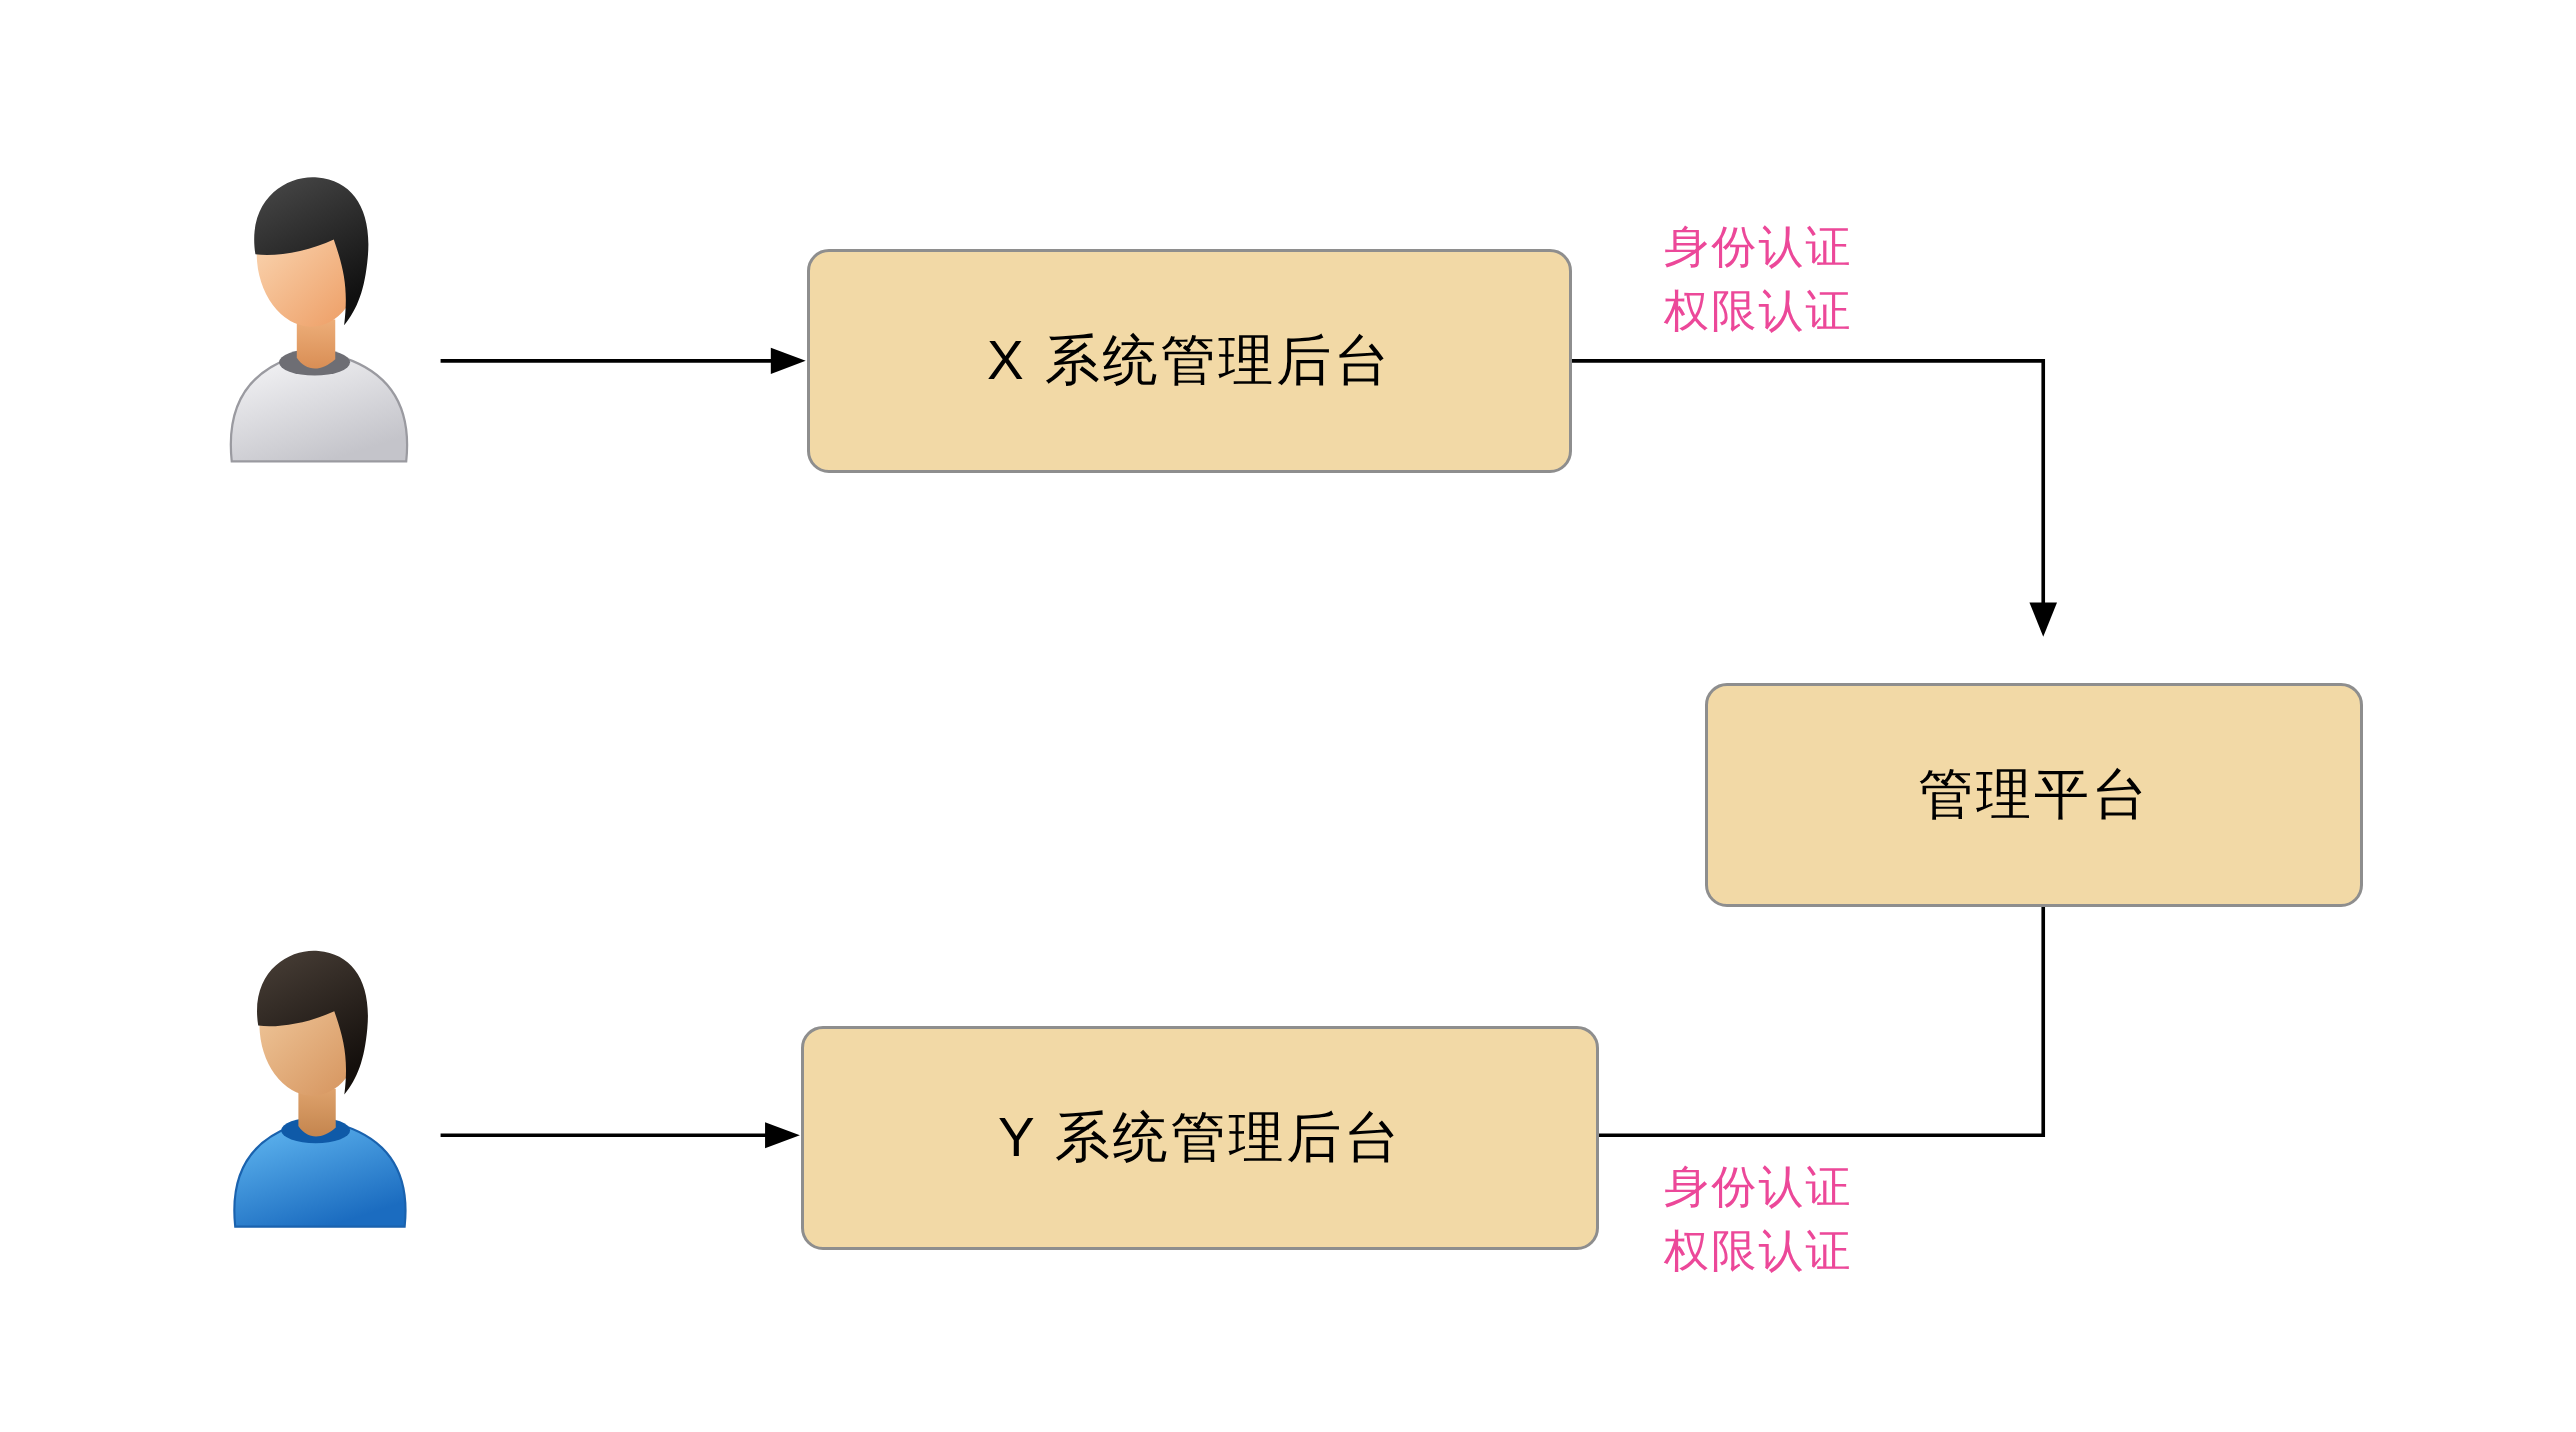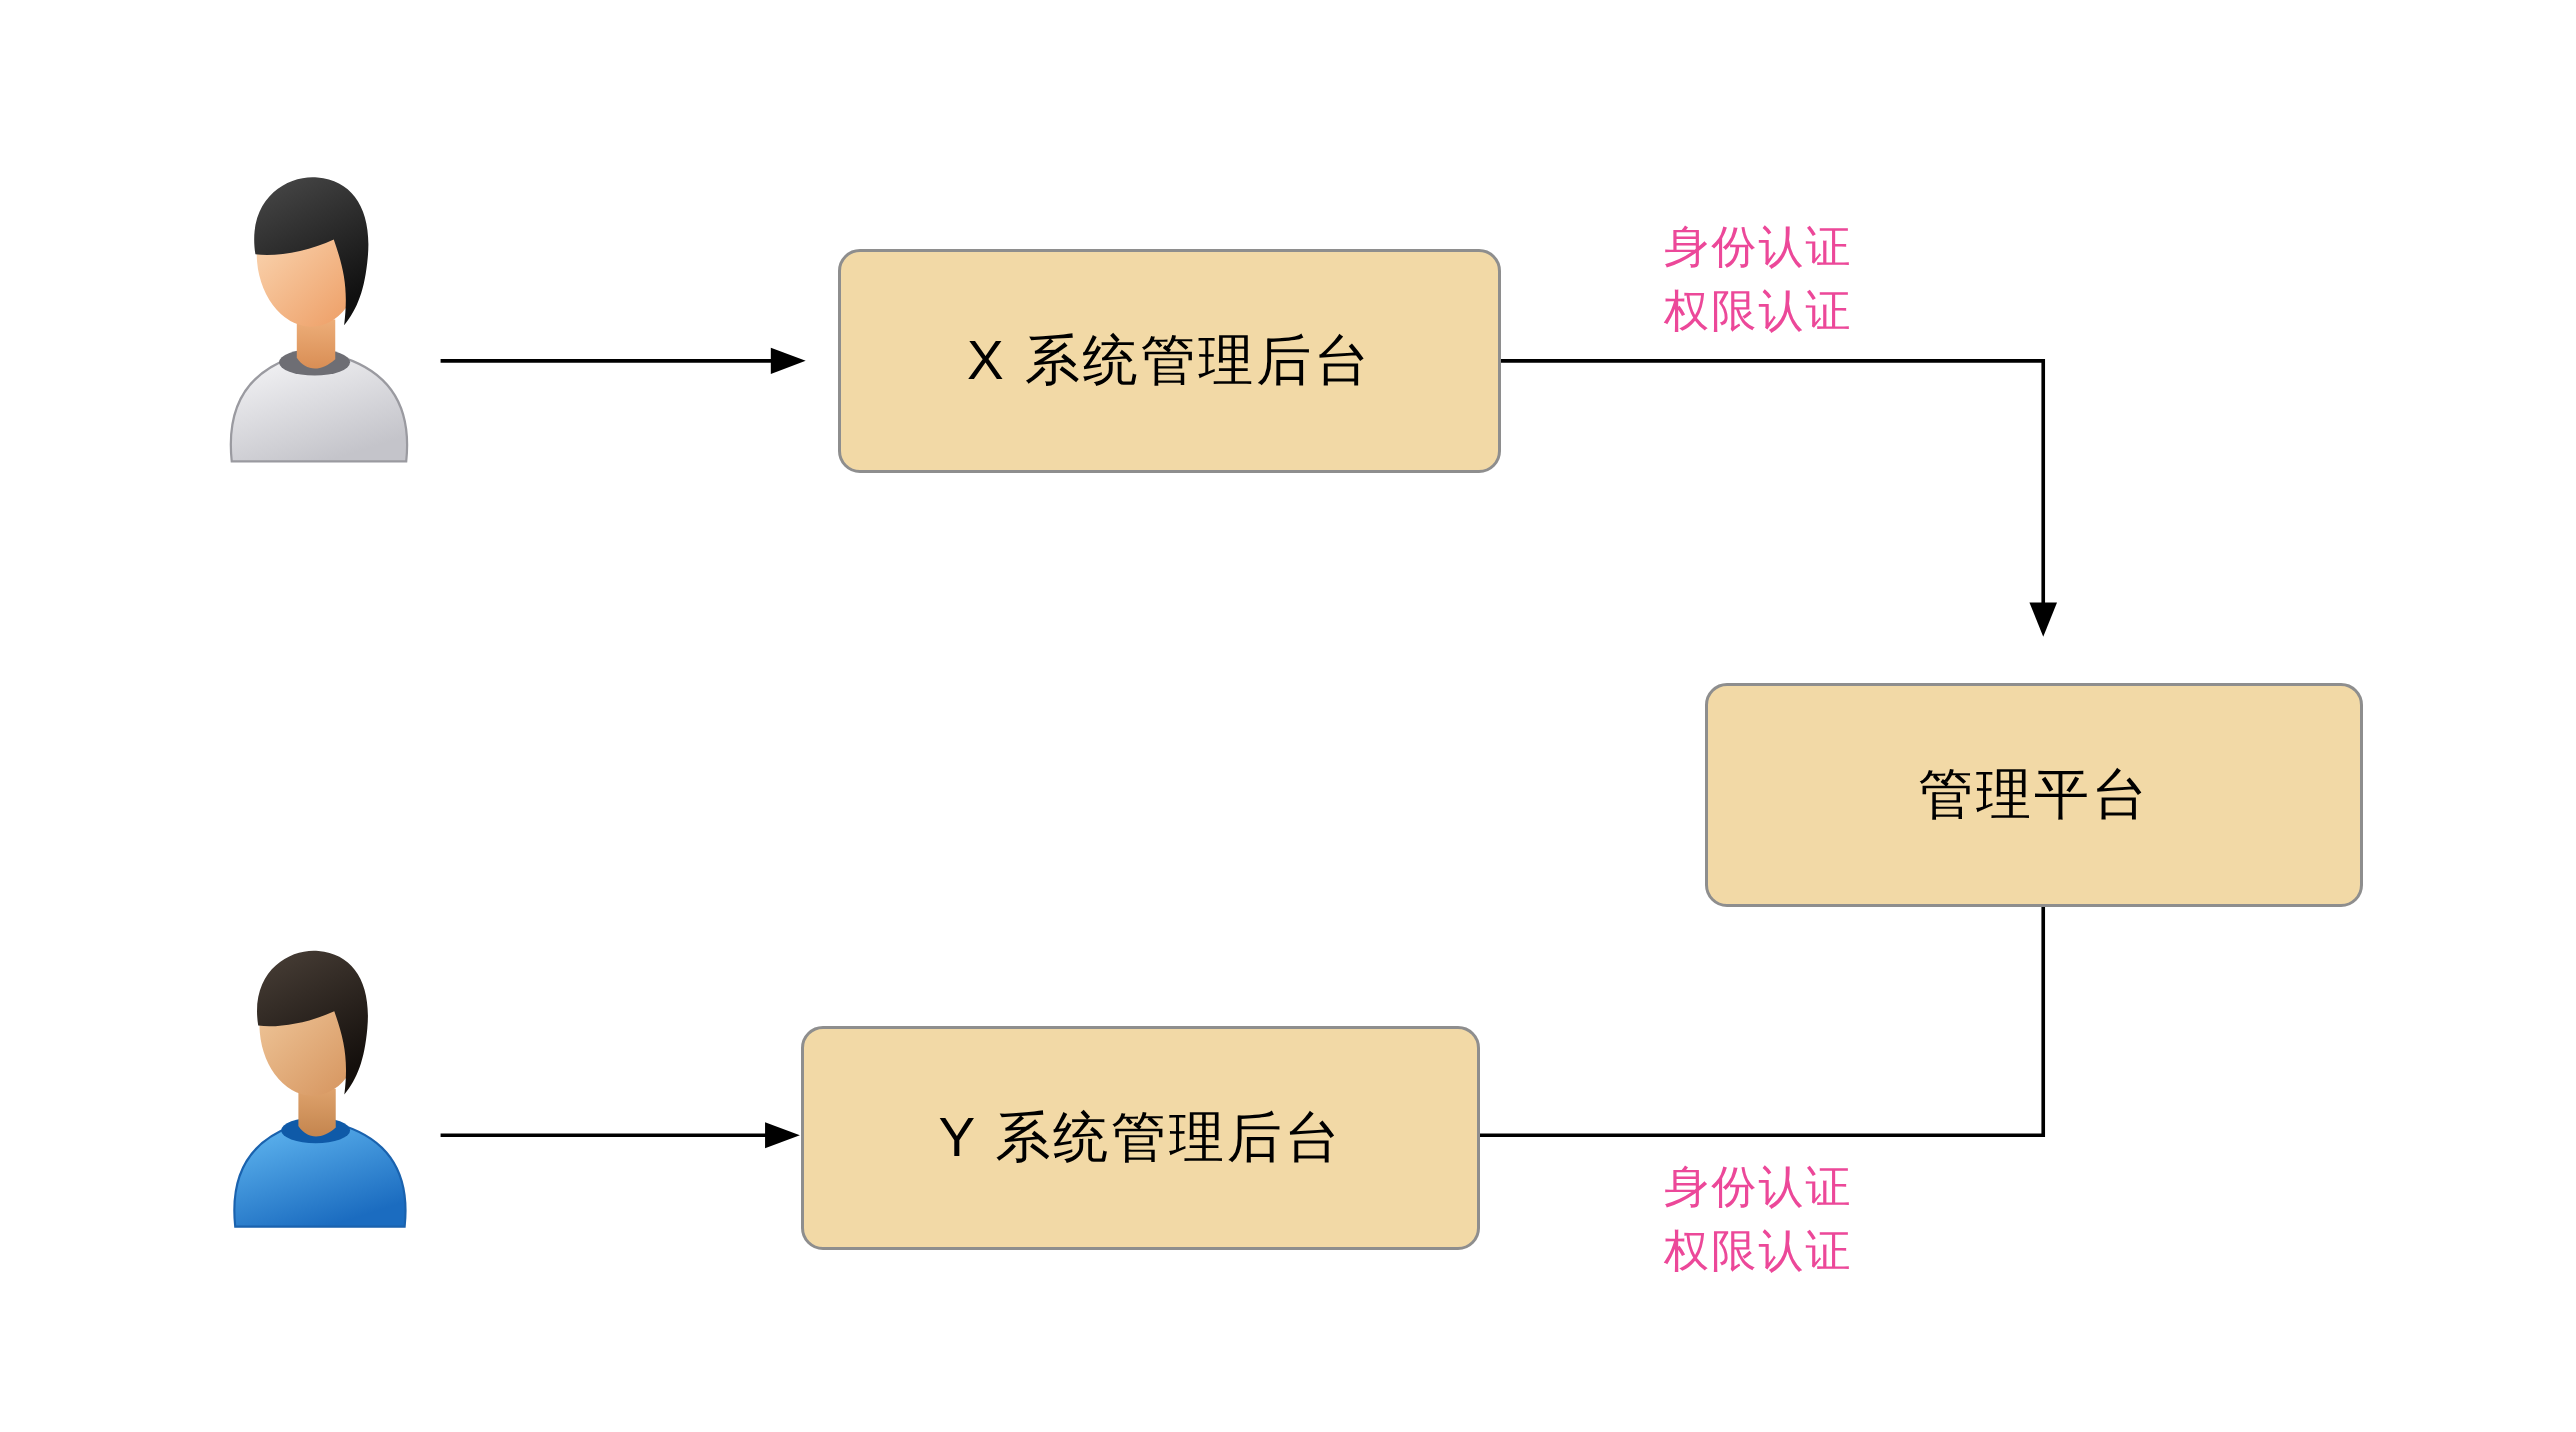--- a/index.html
+++ b/index.html
@@ -28,22 +28,22 @@
     border: 3.6px solid #8E8E8E;
     border-radius: 22px;
     display: flex;
     align-items: center;
     justify-content: center;
     color: #000000;
     font-size: 55px;
     letter-spacing: 2.9px;
     white-space: nowrap;
   }
-  #node-x       { left: 838px; top: 249px;  width: 663px; height: 224px; }
-  #node-y       { left: 801px; top: 1026px; width: 679px; height: 224px; justify-content: center; }
+  #node-x       { left: 807px; top: 249px;  width: 765px; height: 224px; }
+  #node-y       { left: 801px; top: 1026px; width: 798px; height: 224px; justify-content: center; }
   #node-platform{ left: 1705px; top: 635px;  width: 658px; height: 224px; margin-top: 48px; }
 
   .edge-label {
     position: absolute;
     color: #ec4899;
     font-size: 45px;
     line-height: 64px;
     letter-spacing: 2.2px;
     white-space: nowrap;
   }

